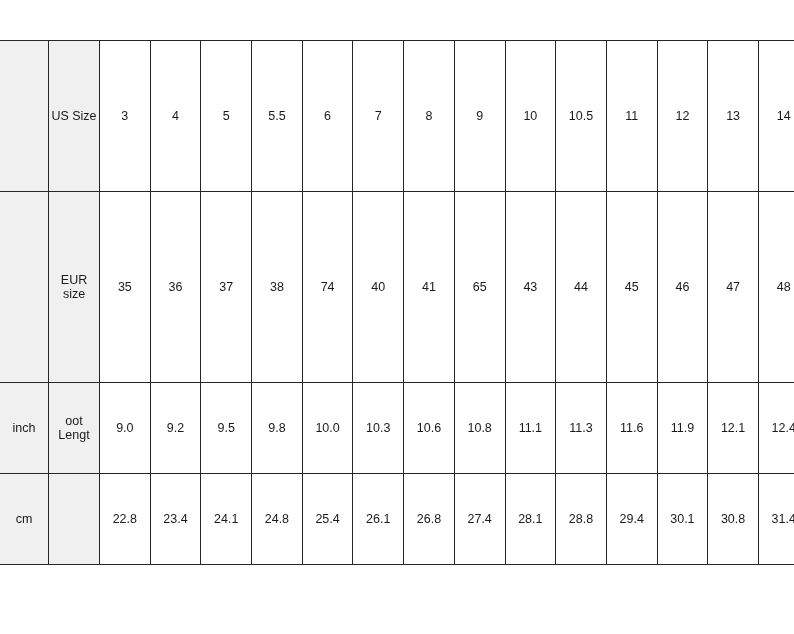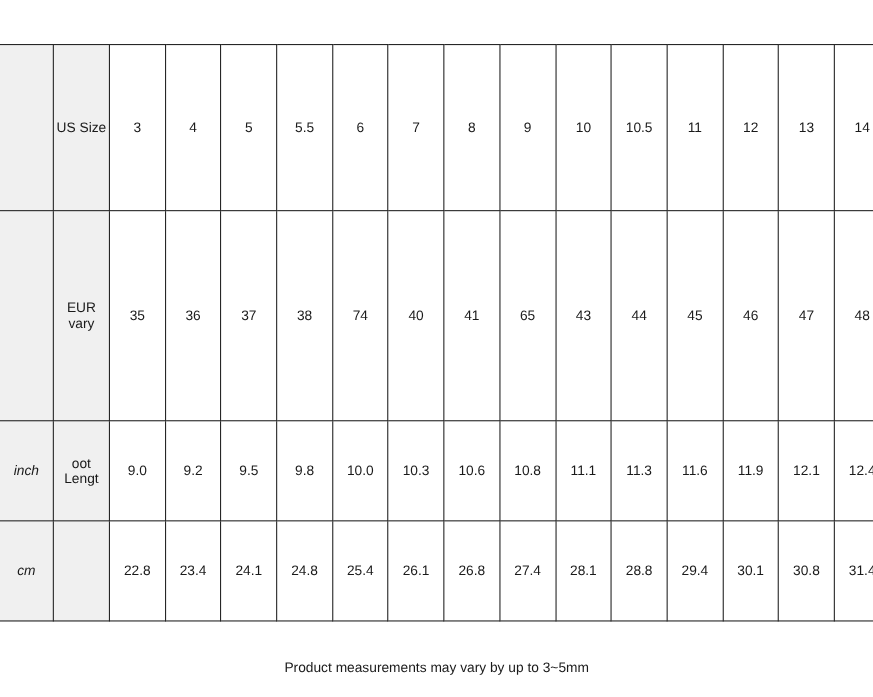--- a/index.html
+++ b/index.html
@@ -59,21 +59,21 @@
     width: 49.7px;
     background: #ffffff;
   }
 
   tr.row-us td { height: 150px; }
   tr.row-eur td { height: 190px; }
   tr.row-inch td { height: 90px; }
   tr.row-cm td { height: 90px; }
 
   
-  table.size-table tr td:first-child { border-left: none; font-style: italic; }
+  table.size-table tr td:first-child { border-left: none; }
   table.size-table tr td:last-child { border-right: none; }
 
   .footnote {
     position: absolute;
     left: 0;
     right: 0;
     top: 588px;
     text-align: center;
     font-size: 12.5px;
     color: #1a1a1a;
@@ -100,21 +100,21 @@
         <td class="data-col">10</td>
         <td class="data-col">10.5</td>
         <td class="data-col">11</td>
         <td class="data-col">12</td>
         <td class="data-col">13</td>
         <td class="data-col">14</td>
       </tr>
 
       <tr class="row-eur">
         <td class="unit-col"></td>
-        <td class="label-col">EUR vary</td>
+        <td class="label-col">EUR size</td>
         <td class="data-col">35</td>
         <td class="data-col">36</td>
         <td class="data-col">37</td>
         <td class="data-col">38</td>
         <td class="data-col">74</td>
         <td class="data-col">40</td>
         <td class="data-col">41</td>
         <td class="data-col">65</td>
         <td class="data-col">43</td>
         <td class="data-col">44</td>
@@ -157,15 +157,14 @@
         <td class="data-col">28.1</td>
         <td class="data-col">28.8</td>
         <td class="data-col">29.4</td>
         <td class="data-col">30.1</td>
         <td class="data-col">30.8</td>
         <td class="data-col">31.4</td>
       </tr>
     </tbody>
   </table>
 
-  <div class="footnote">Product measurements may vary by up to 3~5mm</div>
 
 </div>
 
 </body></html>

